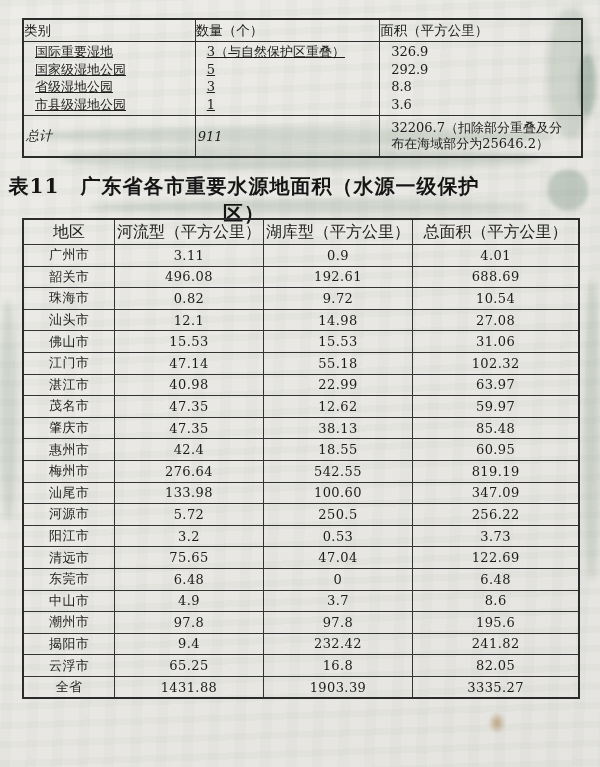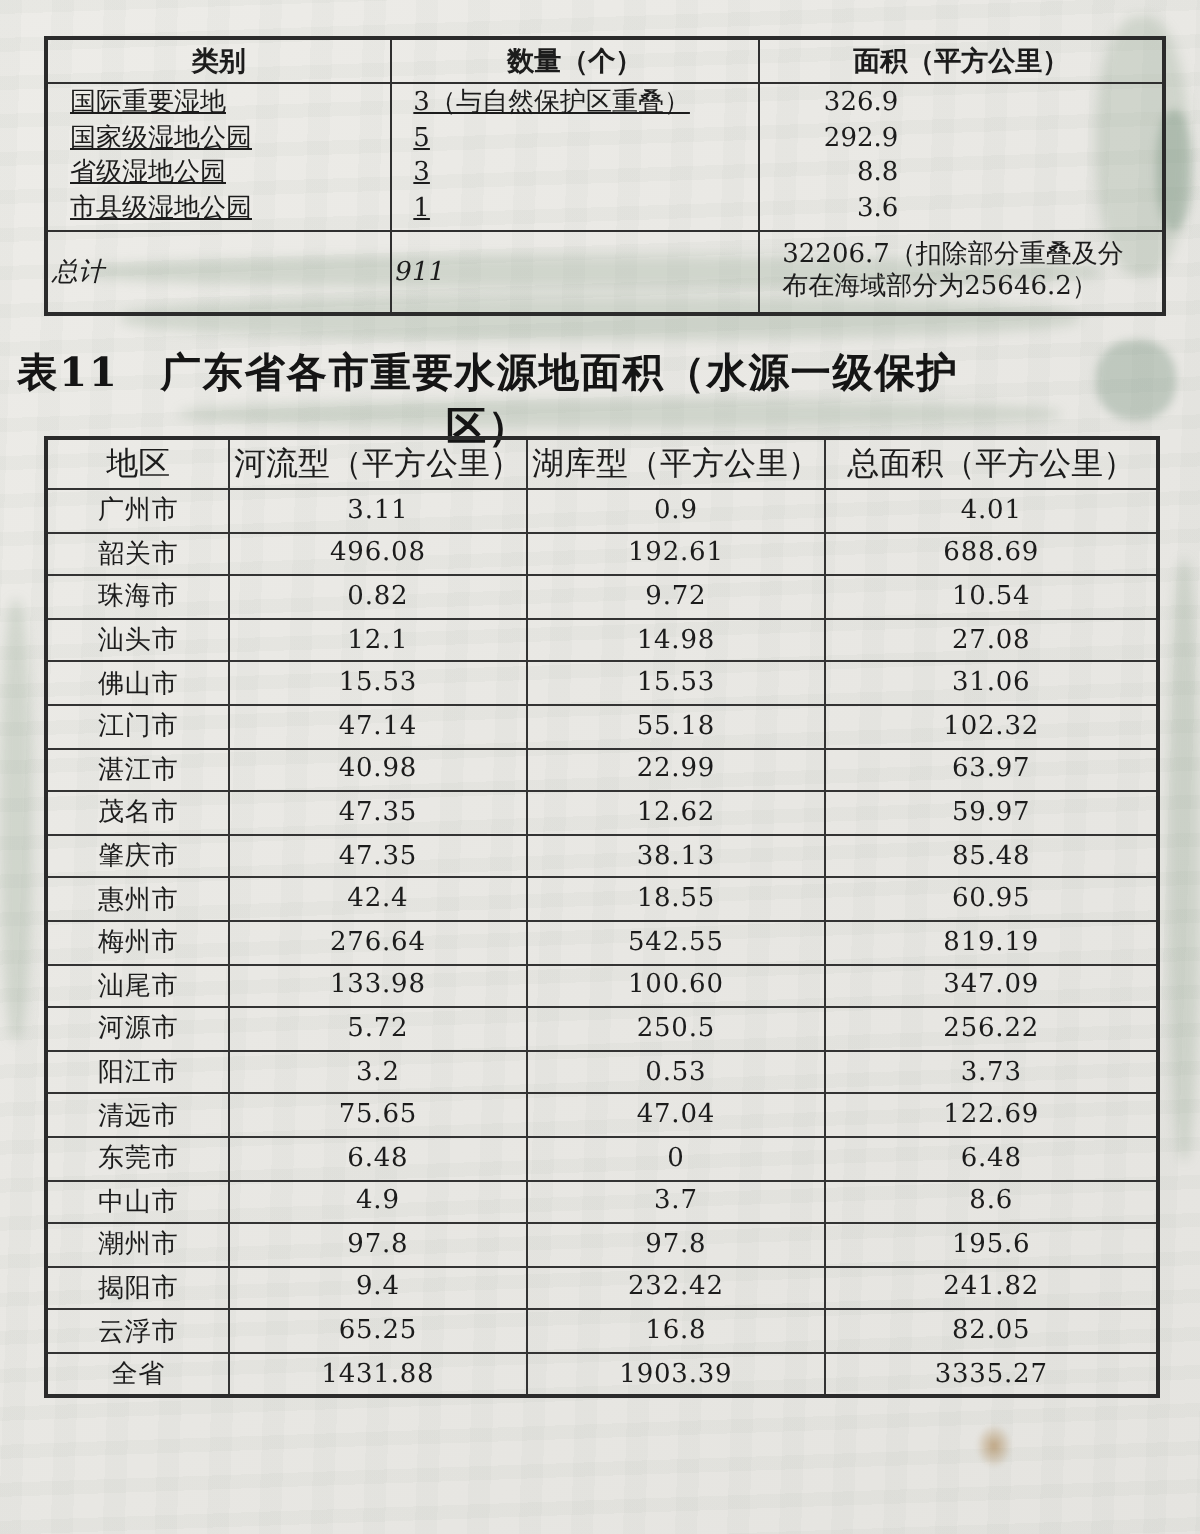--- a/index.html
+++ b/index.html
@@ -42,31 +42,31 @@
     position: absolute; left: 22px; top: 18px;
     width: 561px;
     border: 2px solid #2b2b2b;
     font-size: 13px;
   }
   .t1 th, .t1 td { border-left: 1px solid #2f2f2f; padding: 0; }
   .t1 th:first-child, .t1 td:first-child { border-left: none; }
   .t1 thead th {
     height: 21px;
     border-bottom: 1px solid #2f2f2f;
-    text-align: center; font-weight: bold;
+    text-align: left; font-weight: normal;
     font-size: 13.5px;
   }
   .t1 .block-row td {
     vertical-align: top;
     border-bottom: 1px solid #2f2f2f;
     padding: 1px 0 2px 0;
     text-decoration: underline;
   }
   .t1-line { height: 17.5px; line-height: 17.5px; padding-left: 11px; white-space: nowrap; }
-  .t1-area .num { display: inline-block; width: 58px; text-align: right; }
+  .t1-area .num { display: inline-block; width: 58px; }
   .t1 .total-row td { height: 38px; vertical-align: middle; }
   .t1 .total-row .lbl { padding-left: 2px; font-style: italic; }
   .t1 .total-row .area-note { padding: 1px 8px 1px 11px; line-height: 16.5px; font-size: 13px; }
 
   
   .caption {
     position: absolute; left: 0; top: 173px; width: 488px;
     text-align: center;
     font-weight: bold; font-size: 20px; letter-spacing: 1px;
     color: #151515;

